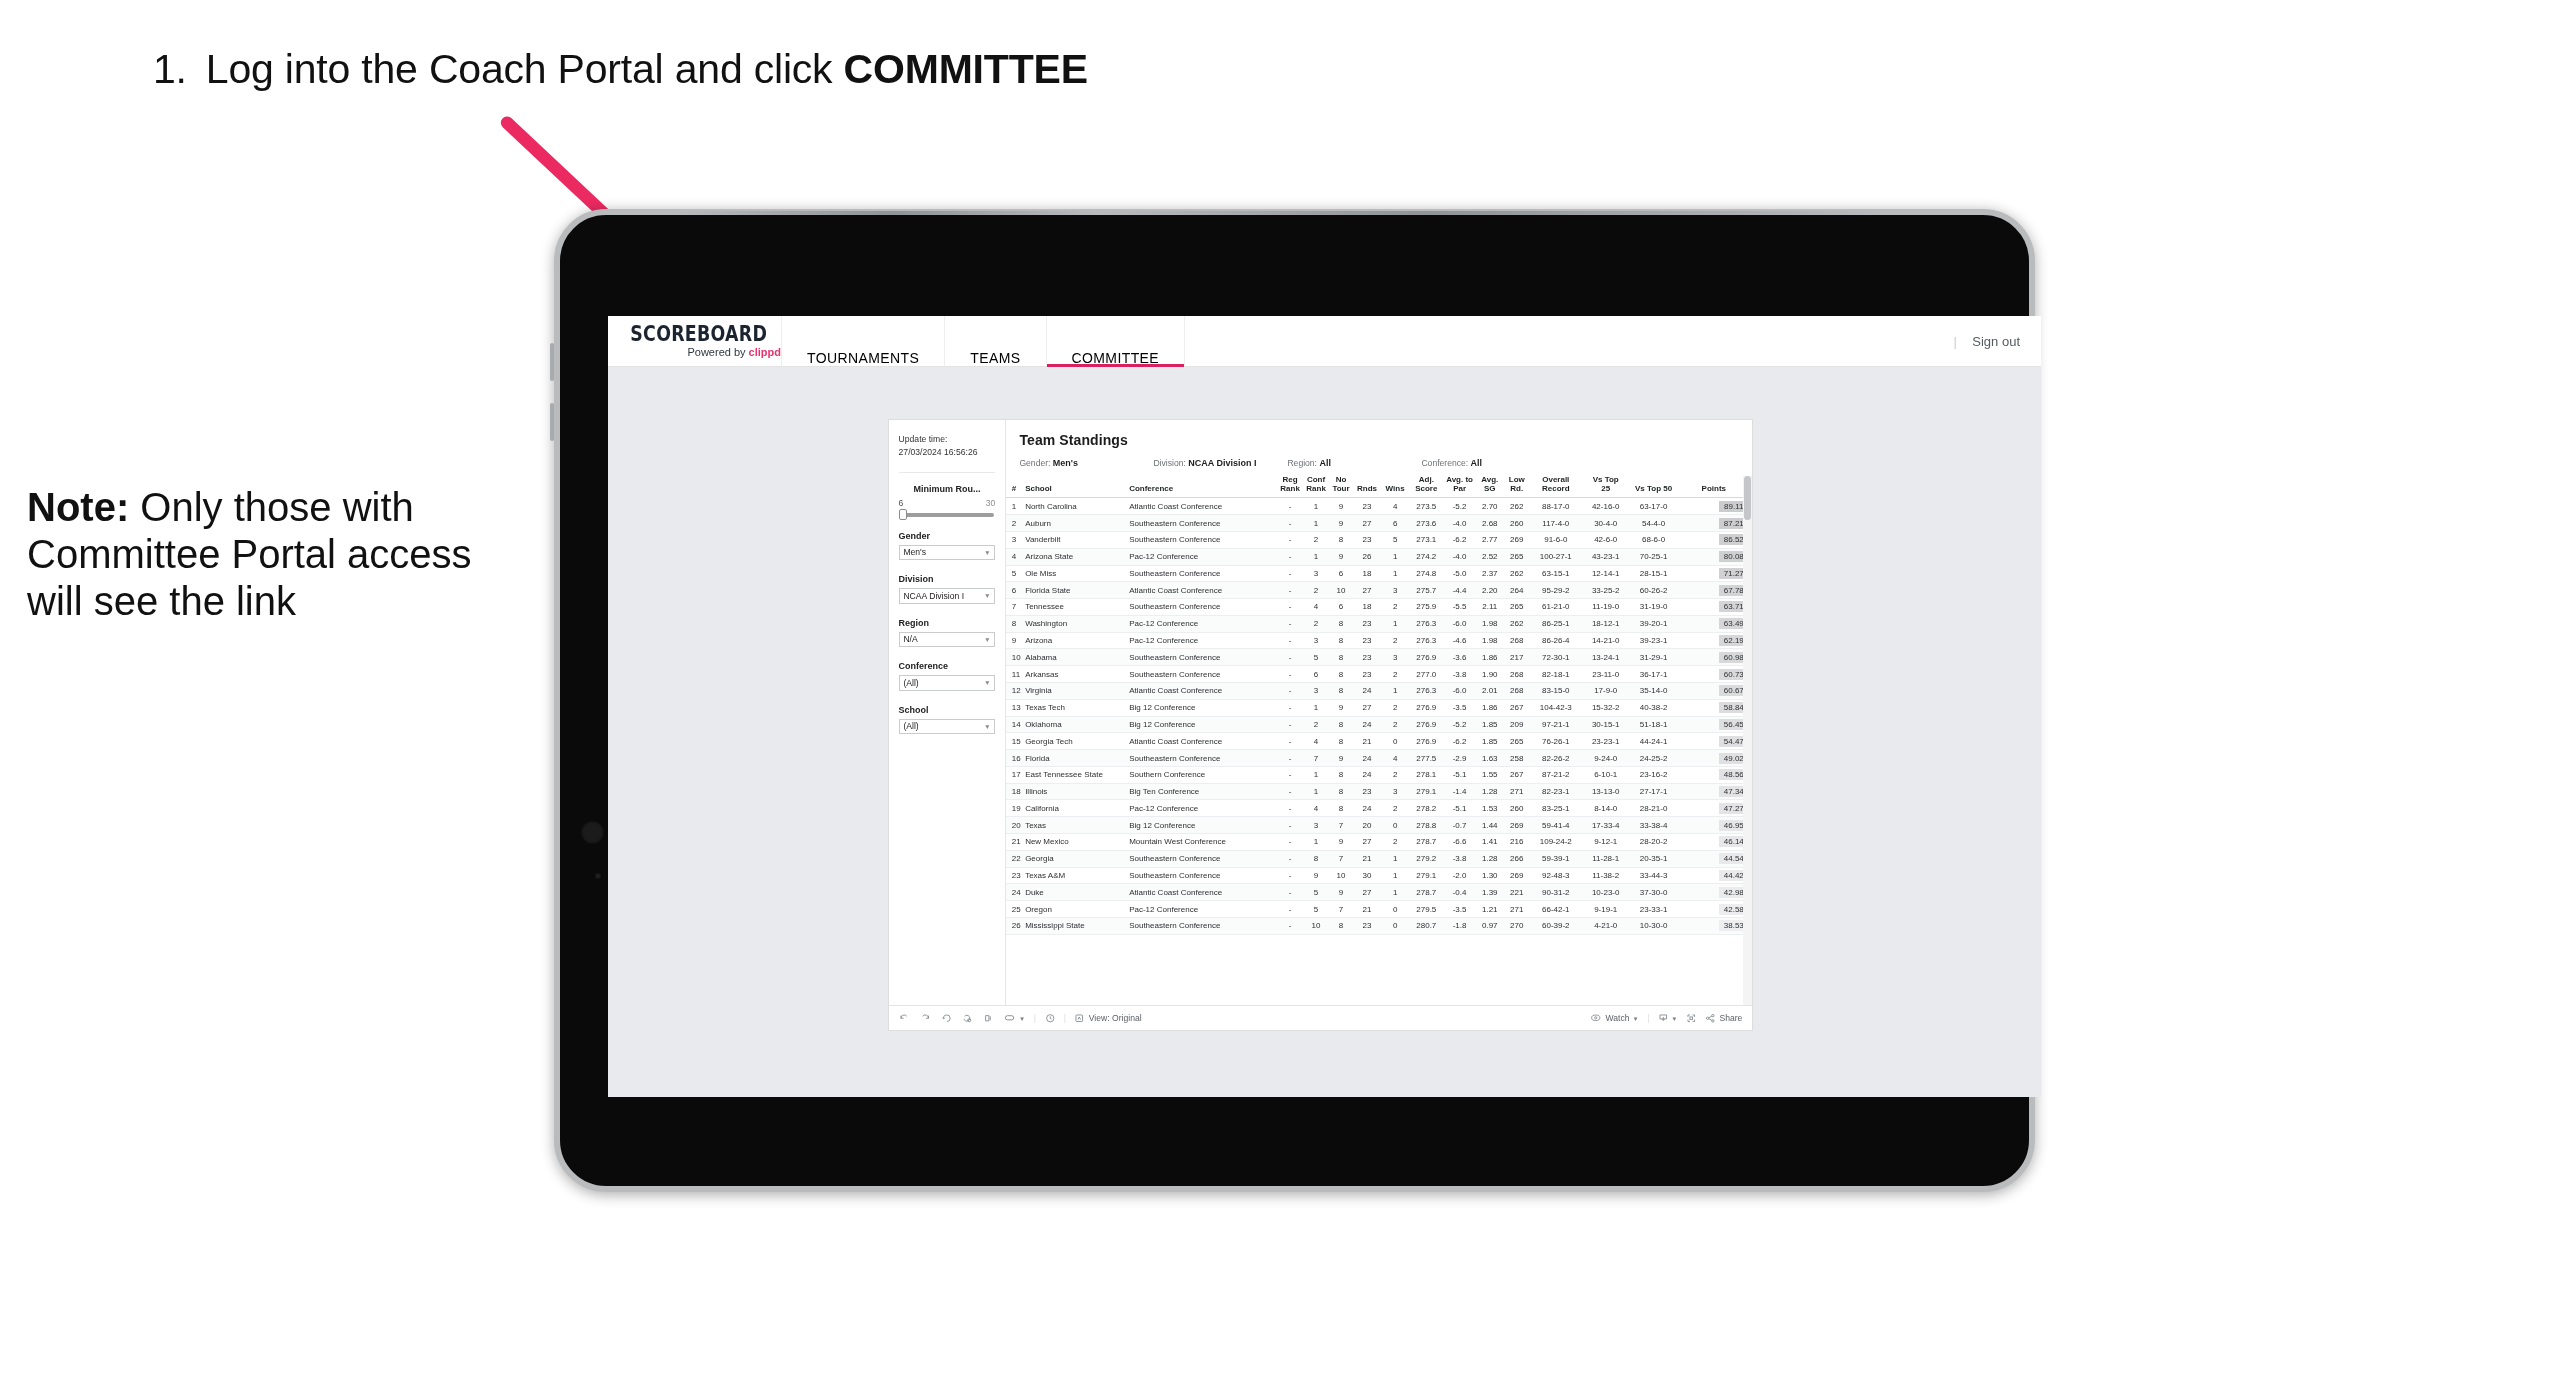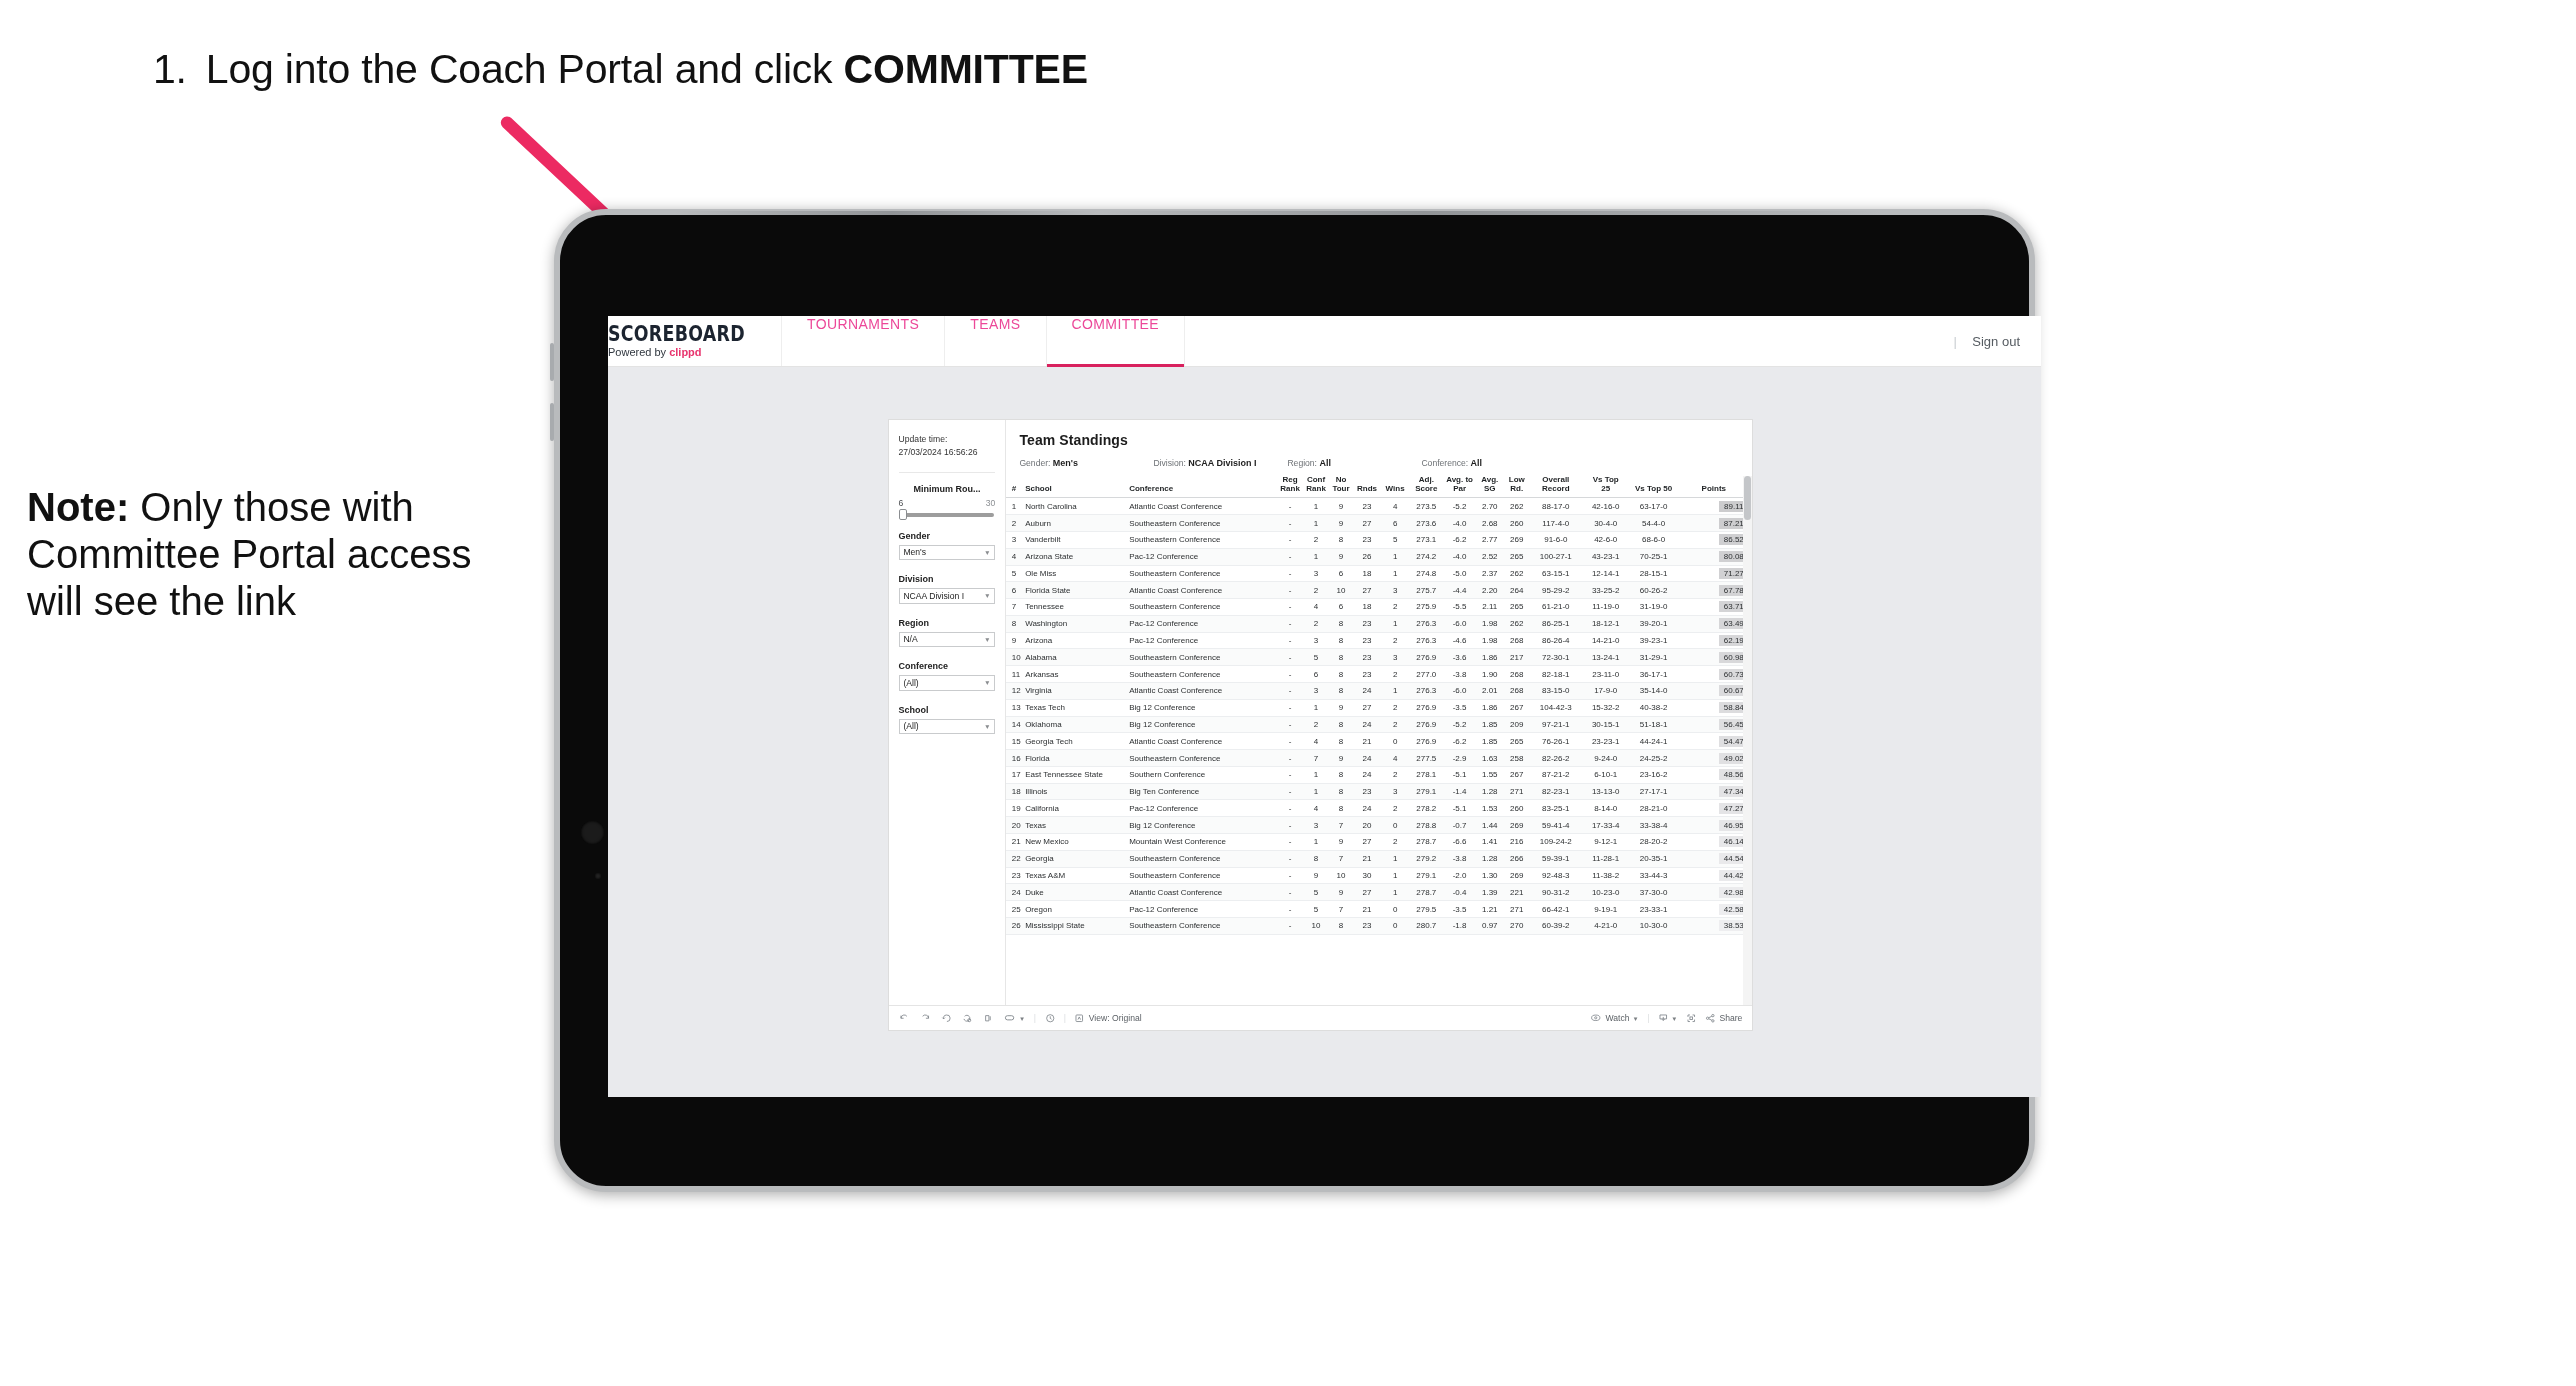--- a/index.html
+++ b/index.html
@@ -76,35 +76,36 @@
   
   .appbar {
     height: 51px; background: #ffffff;
     display: flex; align-items: stretch;
     border-bottom: 1px solid #e3e3e3;
   }
   .brand {
     width: 174px; 
     display: flex; flex-direction: column; justify-content: center;
     border-right: 1px solid #eeeeee;
+    text-align: right;
   }
   .brand-name {
     font-family: "DejaVu Sans Condensed","Liberation Sans Narrow","Liberation Sans",sans-serif;
     font-weight: 700; font-size: 21px; letter-spacing: 0.3px;
     color: #1c2430; line-height: 1;
     transform: scaleX(.92); transform-origin: left center;
   }
   .brand-sub {
     font-size: 11px; color: #30373f; margin-top: 2.9px; line-height: 1;
   }
   .brand-sub .clippd { color: #e8336d; font-weight: 700; }
 
   .nav-item {
-    display: flex; align-items: flex-start; padding: 0 25px;
-    font-size: 14px; color: #ec4899; letter-spacing: 0.4px;
+    display: flex; align-items: flex-end; padding: 0 25px;
+    font-size: 14px; color: #000000; letter-spacing: 0.4px;
     border-right: 1px solid #eeeeee;
     position: relative; cursor: pointer;
     white-space: nowrap;
   }
   .nav-item.active::after {
     content: ""; position: absolute; left: 0; right: 0; bottom: -1px;
     height: 2.9px; background: #d8215e;
   }
   .nav-spacer { flex: 1; border-right: none; }
   .nav-right {

